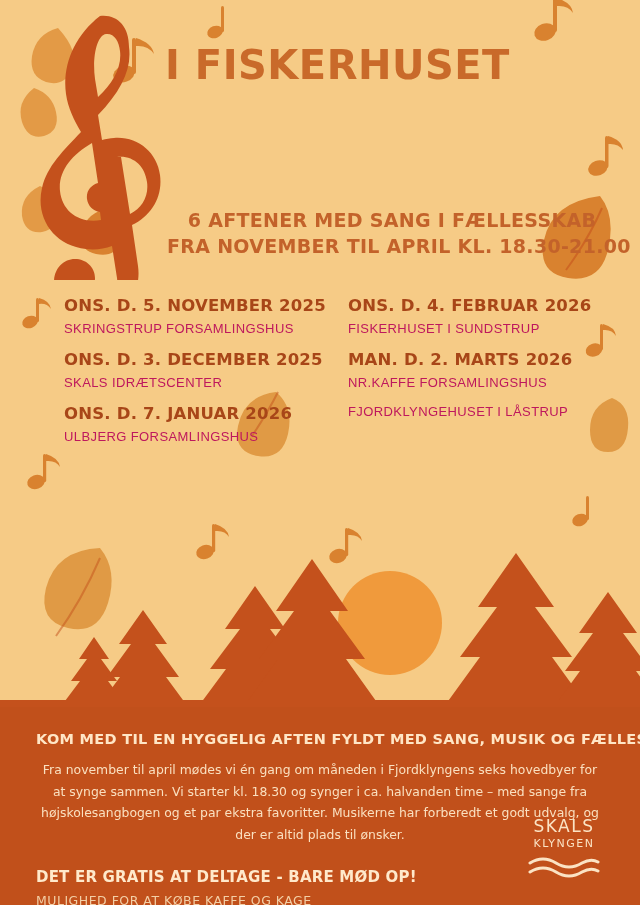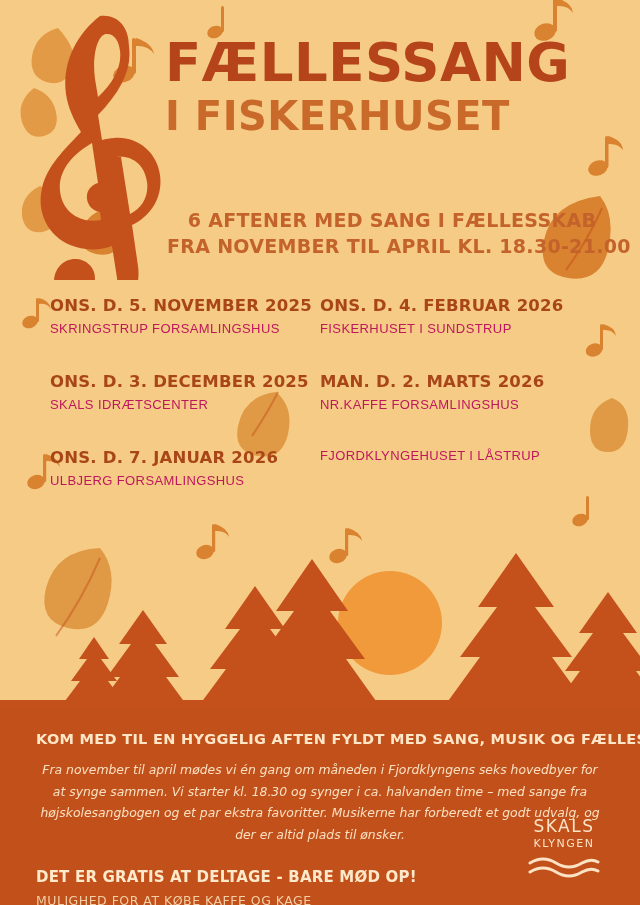--- a/index.html
+++ b/index.html
@@ -82,22 +82,23 @@
   
   .dates {
     position: absolute;
     left: 0;
     top: 296px;
     width: 640px;
     display: grid;
     grid-template-columns: 270px 300px;
     grid-column-gap: 0px;
     grid-row-gap: 36px;
-    padding-left: 50px;
+    padding-left: 64px;
     box-sizing: border-box;
+    gap: 14px;
   }
   .date-item { }
   .date-line {
     font-family: "DejaVu Sans", sans-serif;
     font-weight: bold;
     font-size: 16.5px;
     color: #a84618;
     letter-spacing: 0.2px;
     margin: 0 0 6px 0;
     white-space: nowrap;
@@ -142,21 +143,20 @@
     text-align: center;
     white-space: nowrap;
   }
   .footer-body {
     font-family: "DejaVu Sans", sans-serif;
     font-size: 12.4px;
     line-height: 1.75;
     color: #fae0c0;
     margin: 0;
     text-align: center;
-    font-style: italic;
   }
   .footer-cta {
     font-family: "DejaVu Sans", sans-serif;
     font-weight: bold;
     font-size: 15px;
     color: #ffe9cb;
     letter-spacing: 0.2px;
     margin: 22px 0 7px 0;
   }
   .footer-note {
@@ -267,21 +267,20 @@
     </g>
   </svg>
 
   <svg class="clef-wrap" viewBox="0 0 160 270">
     <g fill="#c4511c">
       <path d="M86 6 C60 26 48 56 52 84 c2 14 8 26 15 38 C50 140 33 156 28 178 c-7 30 12 58 44 61 c9 1 18 0 26 -3 l5 32 c2 16 -6 27 -20 28 c-9 1 -16 -3 -19 -9 c10 -1 17 -9 17 -19 c0 -11 -9 -19 -20 -19 c-12 0 -21 10 -21 23 c0 19 17 32 41 32 c28 0 47 -19 43 -48 l-6 -41 c19 -9 31 -28 28 -50 c-3 -23 -23 -39 -46 -37 c-4 0 -8 1 -12 2 l-4 -25 c23 -24 34 -46 31 -68 C115 16 103 4 86 6 z M92 24 c8 -1 13 7 14 17 c2 16 -7 32 -22 46 l-3 -18 c-3 -22 2 -44 11 -45 z M78 133 l6 40 c-7 2 -12 8 -11 16 c1 7 6 12 13 13 l1 8 c-22 4 -39 -9 -41 -29 c-2 -19 11 -36 32 -48 z M103 147 c16 -2 28 9 30 25 c2 14 -5 26 -17 32 l-9 -57 c-1 0 -3 0 -4 0 z"></path>
     </g>
   </svg>
 
   <div class="title-block">
-    <h1 class="title-main">FÆLLESSANG</h1>
     <h2 class="title-sub">I FISKERHUSET</h2>
   </div>
 
   <div class="tagline">
     <p class="tagline-1">6 AFTENER MED SANG I FÆLLESSKAB</p>
     <p class="tagline-2">FRA NOVEMBER TIL APRIL KL. 18.30-21.00</p>
   </div>
 
   <div class="dates">
     <div class="date-item">

